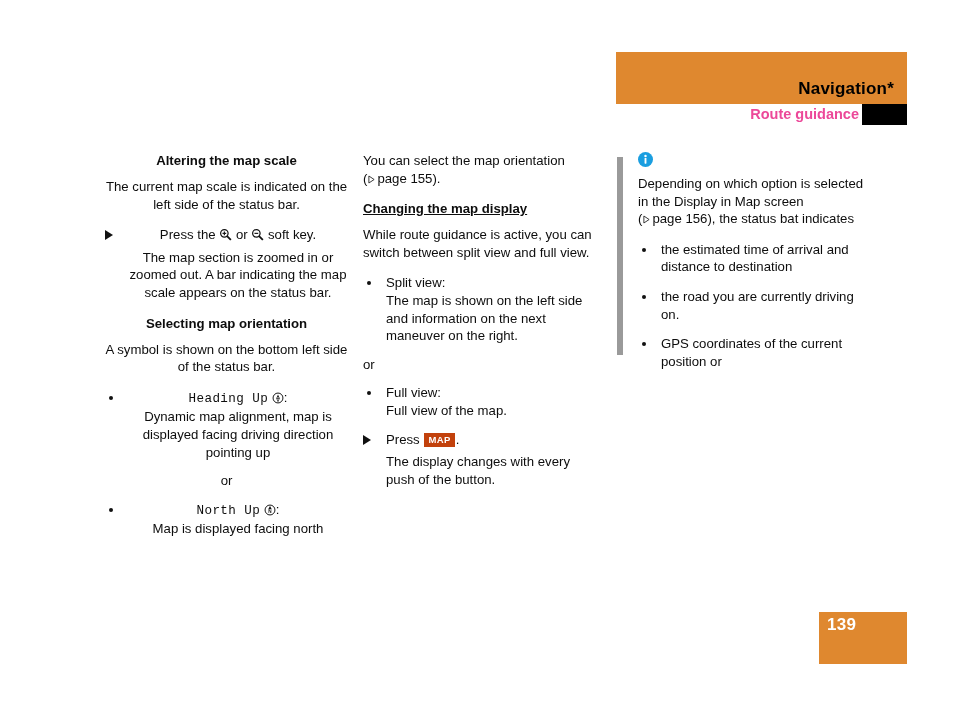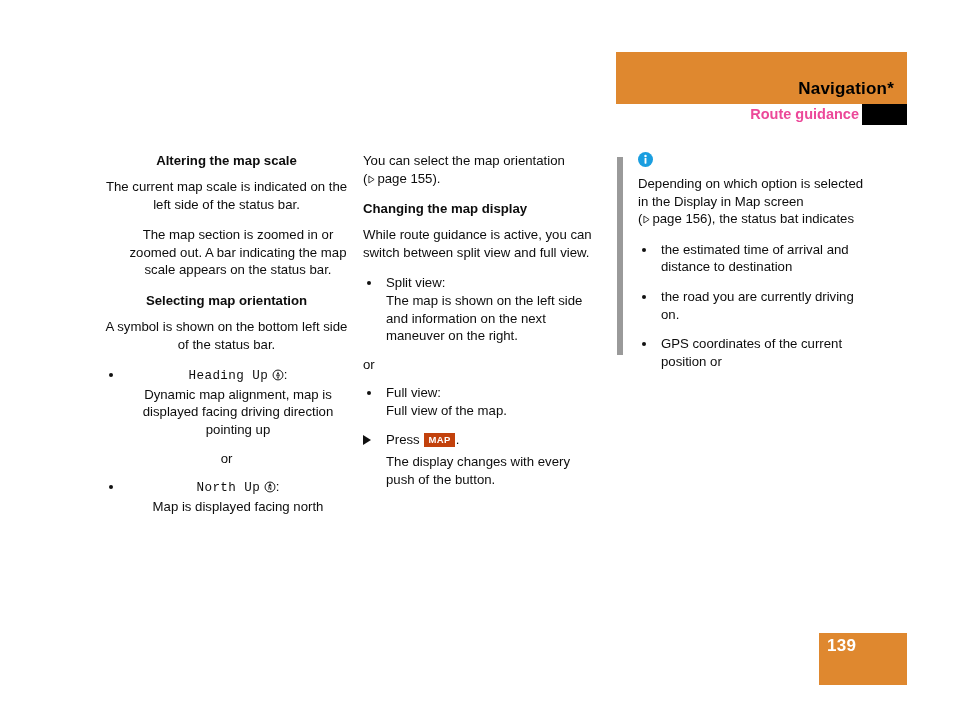--- a/index.html
+++ b/index.html
@@ -76,21 +76,21 @@
   .col-left  { left: 105px; width: 243px; text-align: center; }
   .col-mid   { left: 363px; width: 236px; }
   .col-right { left: 638px; width: 232px; }
 
   h3.sec {
     font-size: 13.2px;
     font-weight: bold;
     margin: 0 0 9px 0;
     line-height: 17px;
   }
-  .gap-top { margin-top: 25px; }
+  .gap-top { margin-top: 25px; text-decoration: underline; }
   p.para {
     margin: 0 0 13px 0;
   }
 
   
   .step {
     position: relative;
     padding-left: 23px;
     margin: 0 0 5px 0;
   }
@@ -192,21 +192,21 @@
     height: 15px;
     margin-bottom: 8px;
   }
   .info-icon svg { display: block; }
   .note-bullet { margin-bottom: 12px; }
 
   
   .page-box {
     position: absolute;
     left: 819px;
-    top: 633px;
+    top: 612px;
     width: 88px;
     height: 52px;
     background: #df882f;
   }
   .page-num {
     position: absolute;
     left: 8px;
     top: 3px;
     color: #ffffff;
     font-size: 17px;
@@ -225,20 +225,41 @@
   <div class="header-sub-row">
     <div class="header-subtitle">Route guidance</div>
     <div class="header-tab"></div>
   </div>
 
   <div class="col col-left">
 
     <h3 class="sec">Altering the map scale</h3>
     <p class="para">The current map scale is indicated on the left side of the status bar.</p>
 
+    <div class="step">
+      <span class="tri"></span>
+      <span>Press the</span>
+      <span class="mag">
+        <svg viewBox="0 0 16 16" width="13" height="13">
+          <circle cx="6.6" cy="6.6" r="4.6" fill="none" stroke="#111" stroke-width="1.5"></circle>
+          <line x1="9.9" y1="9.9" x2="14.6" y2="14.6" stroke="#111" stroke-width="2.2"></line>
+          <line x1="4.3" y1="6.6" x2="8.9" y2="6.6" stroke="#111" stroke-width="1.4"></line>
+          <line x1="6.6" y1="4.3" x2="6.6" y2="8.9" stroke="#111" stroke-width="1.4"></line>
+        </svg>
+      </span>
+      <span>or</span>
+      <span class="mag">
+        <svg viewBox="0 0 16 16" width="13" height="13">
+          <circle cx="6.6" cy="6.6" r="4.6" fill="none" stroke="#111" stroke-width="1.5"></circle>
+          <line x1="9.9" y1="9.9" x2="14.6" y2="14.6" stroke="#111" stroke-width="2.2"></line>
+          <line x1="4.3" y1="6.6" x2="8.9" y2="6.6" stroke="#111" stroke-width="1.4"></line>
+        </svg>
+      </span>
+      <span>soft key.</span>
+    </div>
     <p class="step-body">The map section is zoomed in or zoomed out. A bar indicating the map scale appears on the status bar.</p>
 
     <h3 class="sec">Selecting map orientation</h3>
     <p class="para">A symbol is shown on the bottom left side of the status bar.</p>
 
     <div class="bullet">
       <span class="dot"></span>
       <span class="mono">Heading Up</span>
       <span class="compass">
         <svg viewBox="0 0 16 16" width="12" height="12">

